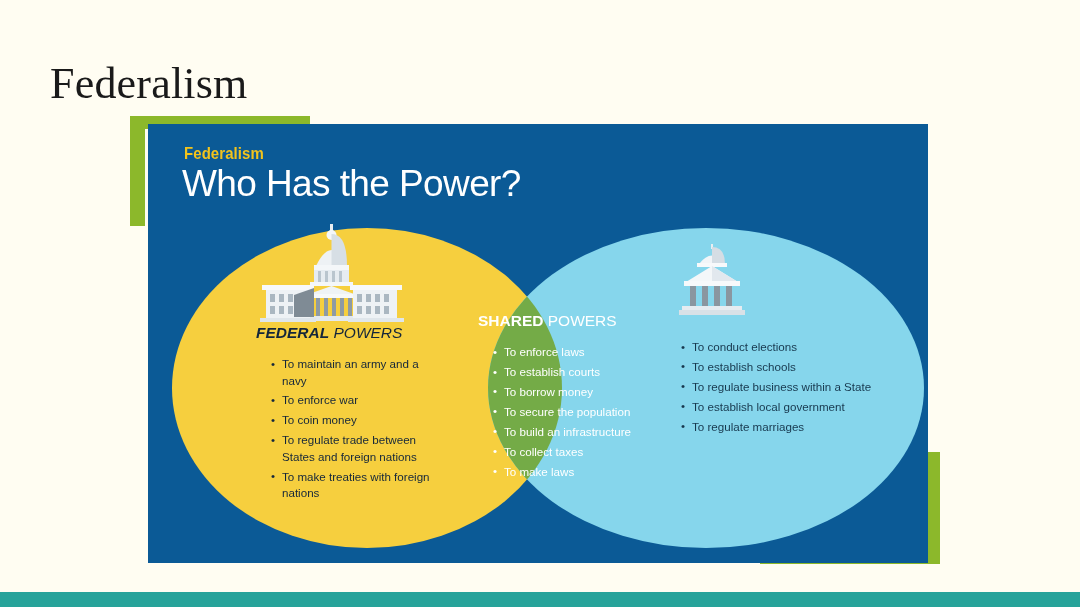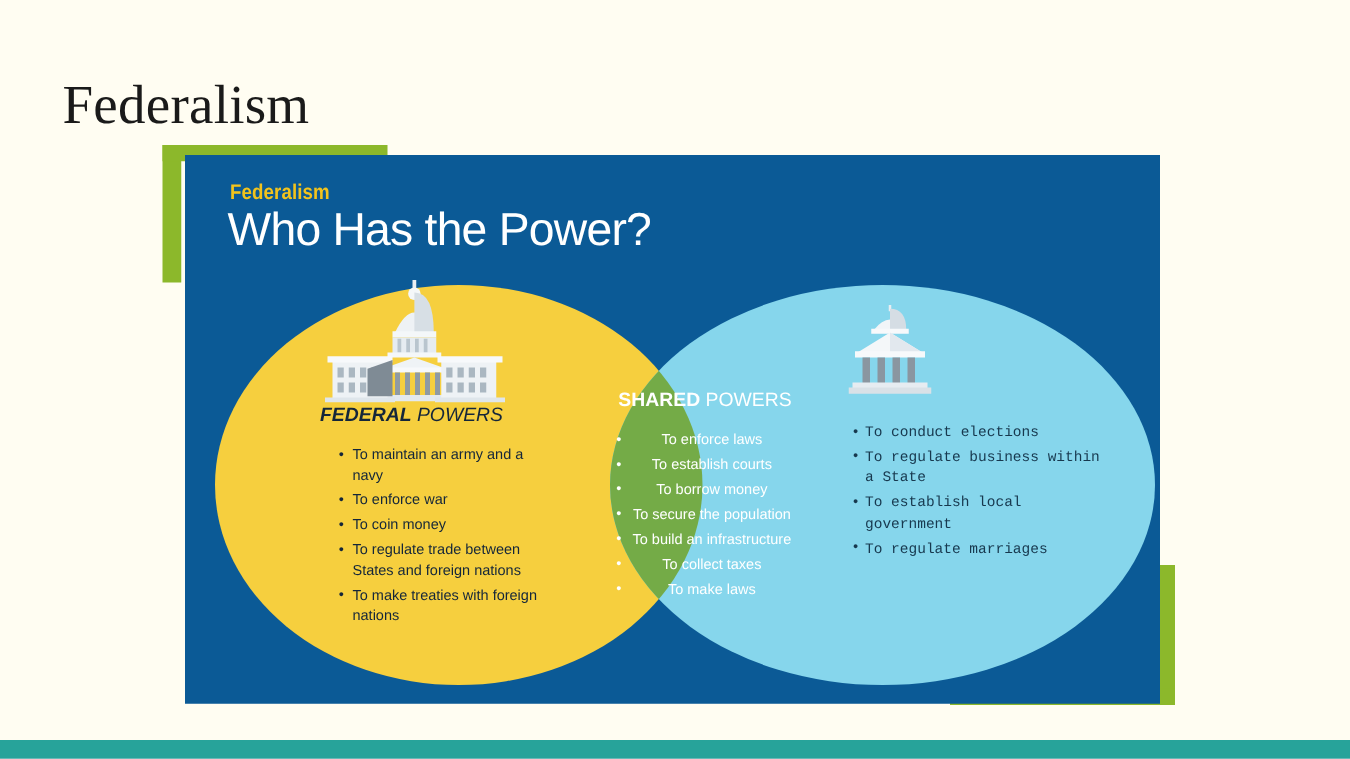--- a/index.html
+++ b/index.html
@@ -122,21 +122,21 @@
     position: absolute;
   }
   .bldg-federal { left: 108px; top: 98px; }
   .bldg-state   { left: 525px; top: 120px; }
 
   
   .col {
     position: absolute;
   }
   .col-federal { left: 108px; top: 200px;  width: 200px; }
-  .col-shared  { left: 330px; top: 188px;  width: 172px; text-align: center; }
+  .col-shared  { left: 330px; top: 188px;  width: 172px; }
   .col-state   { left: 518px; top: 200px;  width: 240px; }
 
   .col-head {
     font-size: 15.5px;
     line-height: 1.1;
     margin-bottom: 7px;
     white-space: nowrap;
   }
   .col-head .strong { font-weight: bold; }
   .col-head .light  { font-weight: normal; }
@@ -157,21 +157,21 @@
     margin-bottom: 3.5px;
   }
   ul.powers li::before {
     content: "•";
     position: absolute;
     left: 0;
     top: -0.5px;
   }
   .list-dark  { color: #14263a; }
   .list-white { color: #ffffff; }
-  .list-navy  { color: #17384e; font-family: Liberation Mono, monospace; }
+  .list-navy  { color: #17384e; }
 
   
   .bottom-bar {
     position: absolute;
     left: 0;
     bottom: 0;
     width: 1080px;
     height: 15px;
     background: #27a39a;
   }
@@ -297,20 +297,21 @@
         <li>To secure the population</li>
         <li>To build an infrastructure</li>
         <li>To collect taxes</li>
         <li>To make laws</li>
       </ul>
     </div>
 
     <div class="col col-state">
       <ul class="powers list-navy">
         <li>To conduct elections</li>
+        <li>To establish schools</li>
         <li>To regulate business within a State</li>
         <li>To establish local government</li>
         <li>To regulate marriages</li>
       </ul>
     </div>
 
   </div>
 </div>
 
 <div class="bottom-bar"></div>

